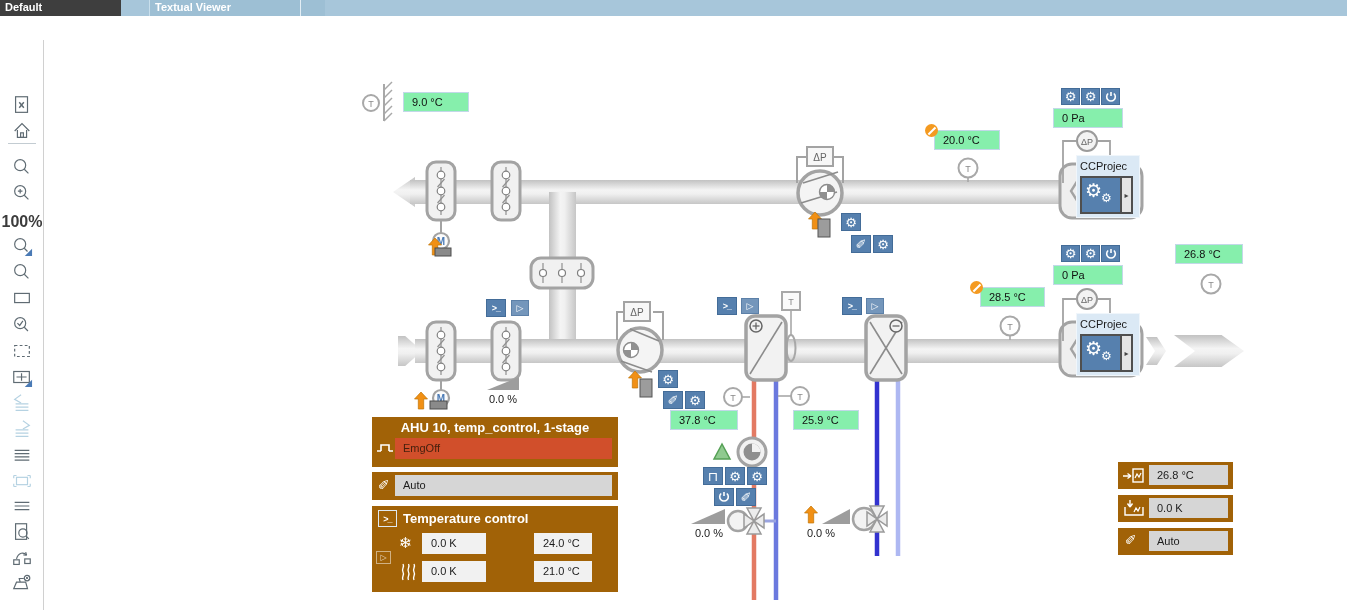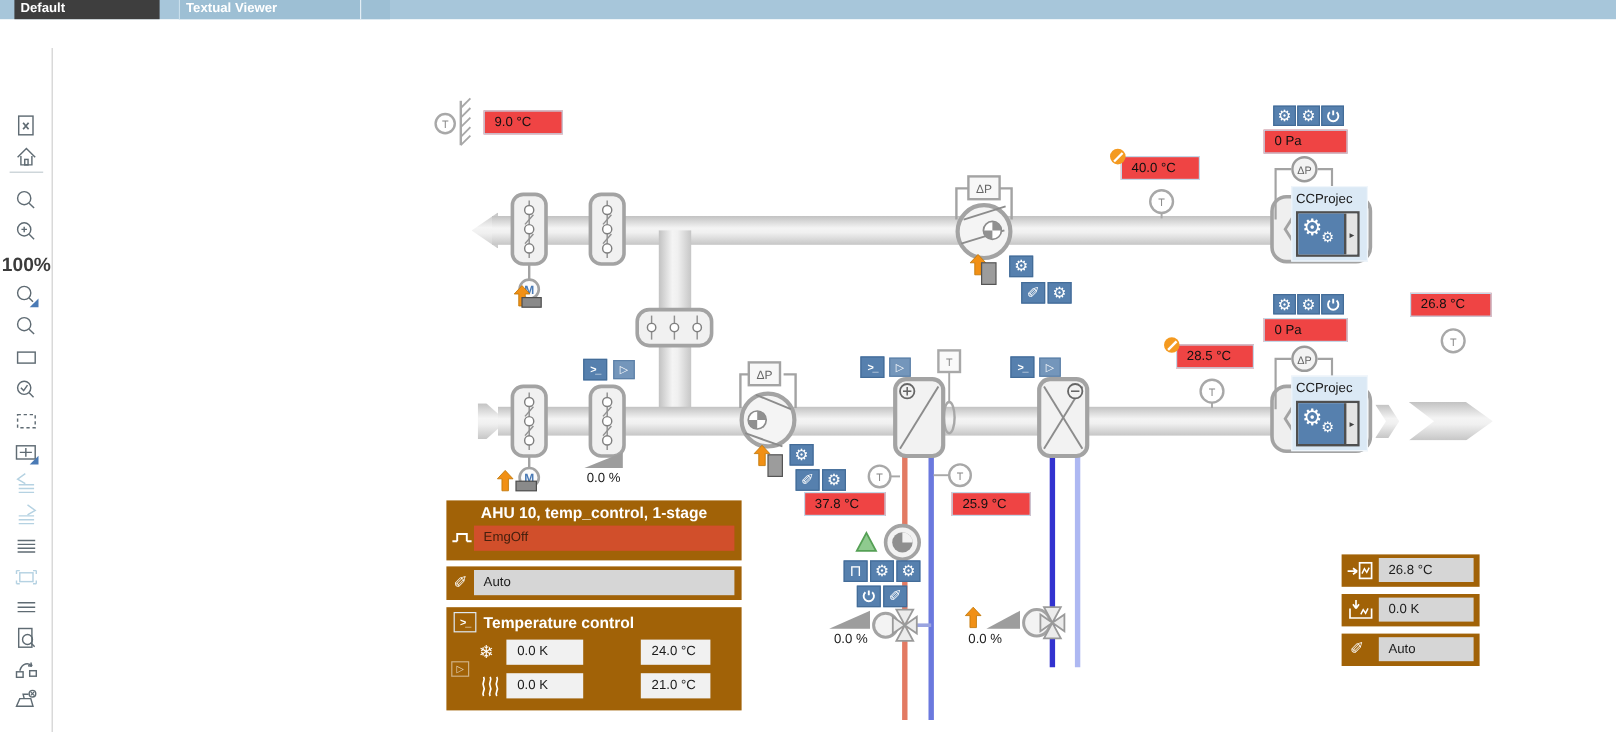--- a/index.html
+++ b/index.html
@@ -4,21 +4,21 @@
 <style>
   * { margin:0; padding:0; box-sizing:border-box; }
   body { width:1347px; height:610px; overflow:hidden; background:#fff;
          font-family:"Liberation Sans","DejaVu Sans",sans-serif; }
   .stage { position:relative; width:1347px; height:610px; }
 
   
   .tabbar { position:absolute; left:0; top:0; width:1347px; height:16px; background:#a7c6da; z-index:20; }
   .tab { position:absolute; top:0; height:16px; color:#fff; font-size:11px; font-weight:bold;
          line-height:15px; padding-left:5px; cursor:default; }
-  .tab.active { left:12px; width:121px; background:#3e3e3e; }
+  .tab.active { left:0; width:121px; background:#3e3e3e; }
   .tab.inactive { left:149px; width:176px; background:#9dbfd4; border-left:1px solid #c9dfec; }
   .tabdiv { position:absolute; left:300px; top:0; width:1px; height:16px; background:#e3eef5; }
 
   
   .crumbbar { position:absolute; left:0; top:16px; width:1347px; height:24px; background:#fff; z-index:20;
               font-size:11px; color:#1a1a1a; line-height:24px; padding-left:5px; }
   .crumbbar .sep { margin:0 9px; color:#444; }
 
   
   .sidebar { position:absolute; left:0; top:40px; width:44px; height:570px; background:#fff;
@@ -31,21 +31,21 @@
 
   
   .canvas { position:absolute; inset:0; z-index:1; }
   .duct { position:absolute; background:linear-gradient(180deg,#c2c2c2 0%,#f4f4f4 42%,#f0f0f0 58%,#c6c6c6 100%); }
   .duct-v { position:absolute; background:linear-gradient(90deg,#c2c2c2 0%,#f4f4f4 42%,#f0f0f0 58%,#c6c6c6 100%); }
 
   .overlay { position:absolute; left:0; top:0; z-index:2; pointer-events:none;
              font-family:"Liberation Sans","DejaVu Sans",sans-serif; }
 
   
-  .val { position:absolute; z-index:3; background:#ef4444; border:1px solid #c2d8e8;
+  .val { position:absolute; z-index:3; background:#86efac; border:1px solid #c2d8e8;
          font-size:11px; color:#111; line-height:18px; padding-left:8px; height:20px; white-space:nowrap; }
   .badge { position:absolute; z-index:4; width:13px; height:13px; border-radius:50%; background:#f49a20; }
   .badge::after { content:""; position:absolute; left:1.5px; top:5.5px; width:10px; height:2.2px;
                   background:#fff; transform:rotate(-45deg); }
 
   
   .sbtn { position:absolute; z-index:3; width:20px; height:18px; background:#5680ae; border:1px solid #436c98;
           color:#fff; display:flex; align-items:center; justify-content:center; font-size:13px; cursor:pointer; }
   .sbtn.small { width:19px; height:17px; }
   .sbtn.term { font-size:9px; font-weight:bold; letter-spacing:-1px; }
@@ -411,21 +411,21 @@
         <use href="#oar" x="414" y="392"></use>
         <use href="#oar" x="804" y="506"></use>
       </g>
       <rect x="435" y="248" width="16" height="8" fill="#8a8a8a" stroke="#4c4c4c"></rect>
       <rect x="430" y="401" width="17" height="8" fill="#8a8a8a" stroke="#4c4c4c"></rect>
       <rect x="818" y="219" width="12" height="18" fill="#9c9c9c" stroke="#555"></rect>
       <rect x="640" y="379" width="12" height="18" fill="#9c9c9c" stroke="#555"></rect>
     </svg>
 
     <div class="val" style="left:403px;top:92px;width:66px">9.0 °C</div>
-    <div class="val" style="left:934px;top:130px;width:66px">40.0 °C</div>
+    <div class="val" style="left:934px;top:130px;width:66px">20.0 °C</div>
     <div class="badge" style="left:925px;top:124px"></div>
     <div class="val" style="left:1053px;top:108px;width:70px">0 Pa</div>
     <div class="val" style="left:1175px;top:244px;width:68px">26.8 °C</div>
     <div class="val" style="left:1053px;top:265px;width:70px">0 Pa</div>
     <div class="val" style="left:980px;top:287px;width:65px">28.5 °C</div>
     <div class="badge" style="left:970px;top:281px"></div>
     <div class="val" style="left:670px;top:410px;width:68px">37.8 °C</div>
     <div class="val" style="left:793px;top:410px;width:66px">25.9 °C</div>
 
     <div class="pct" style="left:483px;top:393px">0.0 %</div>

